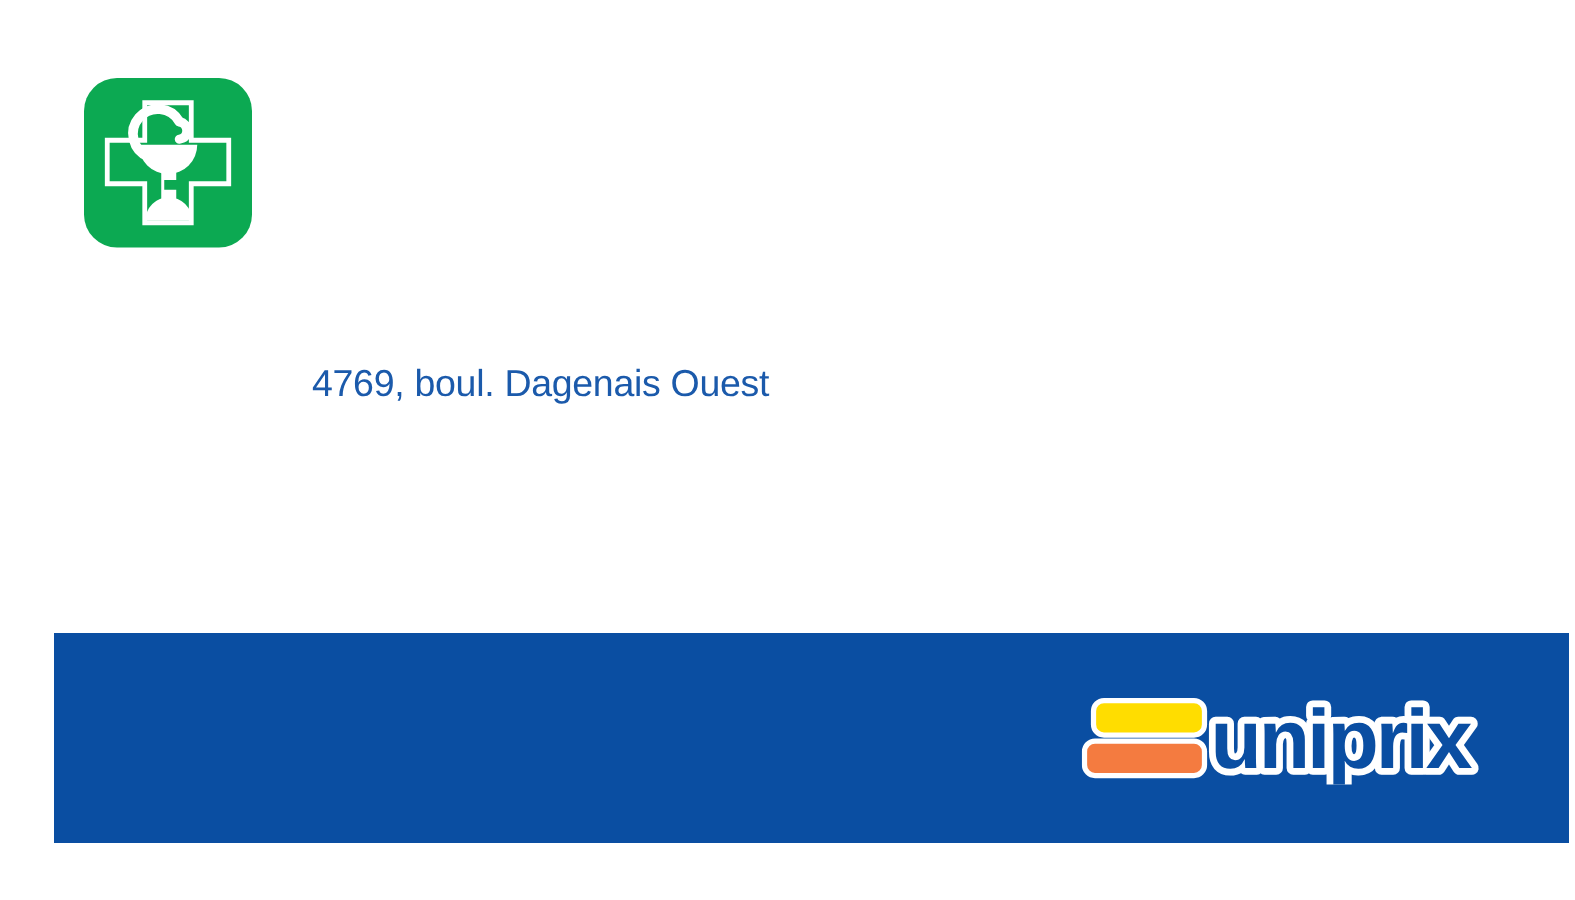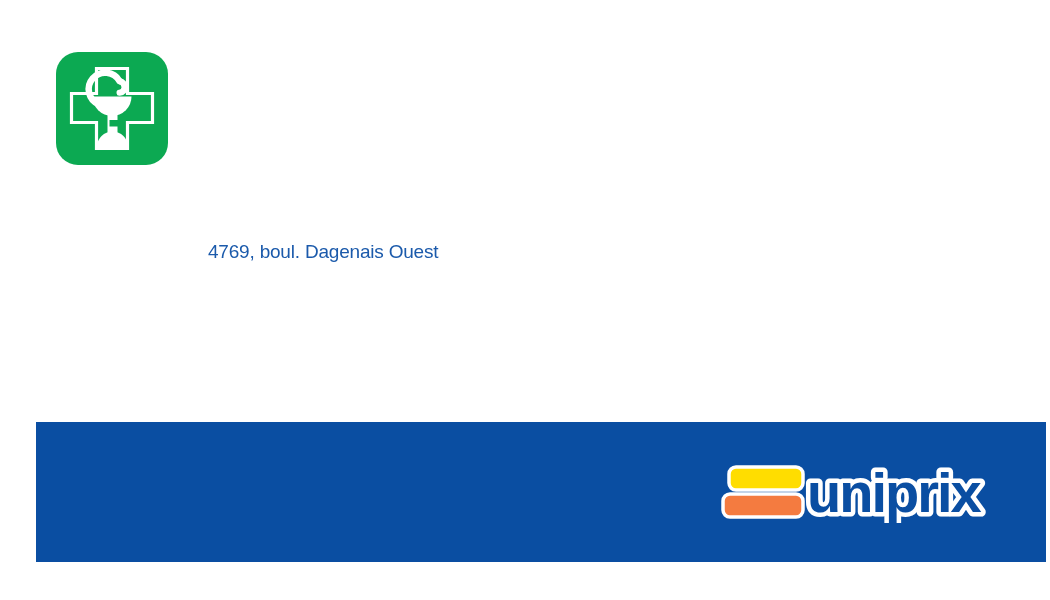--- a/index.html
+++ b/index.html
@@ -40,21 +40,21 @@
 
   
   .address-block {
     position: absolute;
     left: 208px;
     top: 240px;
     line-height: 1.30;
   }
   .address-line {
     font-family: "Liberation Sans", sans-serif;
-    font-size: 19px;
+    font-size: 25px;
     font-weight: 400;
     color: #1B5AAB;
     letter-spacing: -0.2px;
     white-space: nowrap;
   }
 
   
   .brand-banner {
     position: absolute;
     left: 36px;

